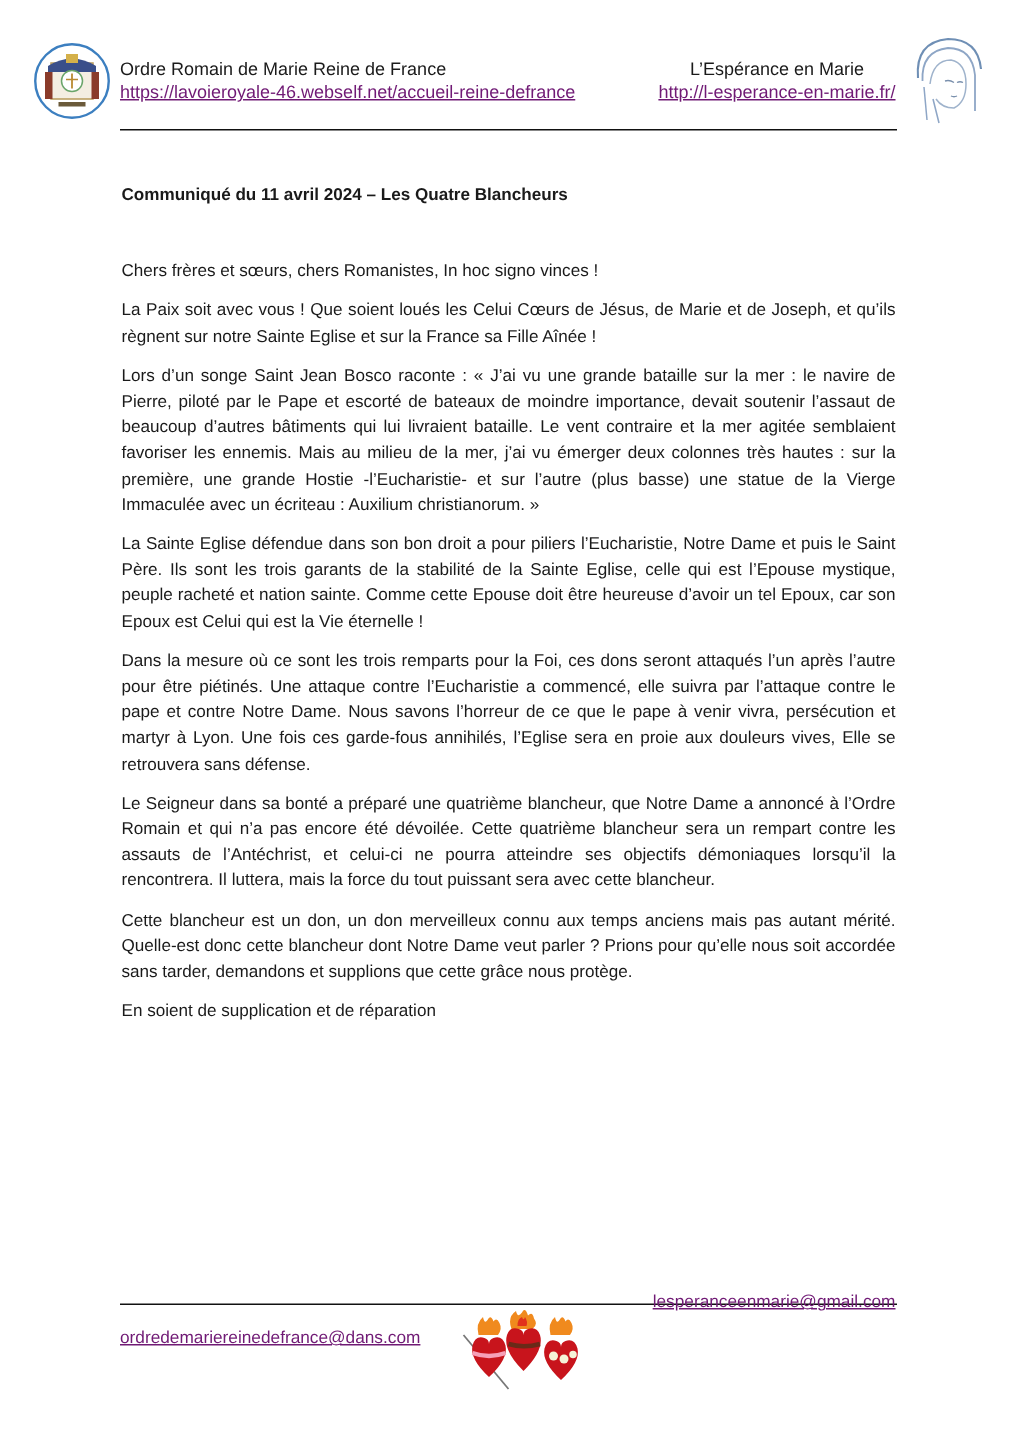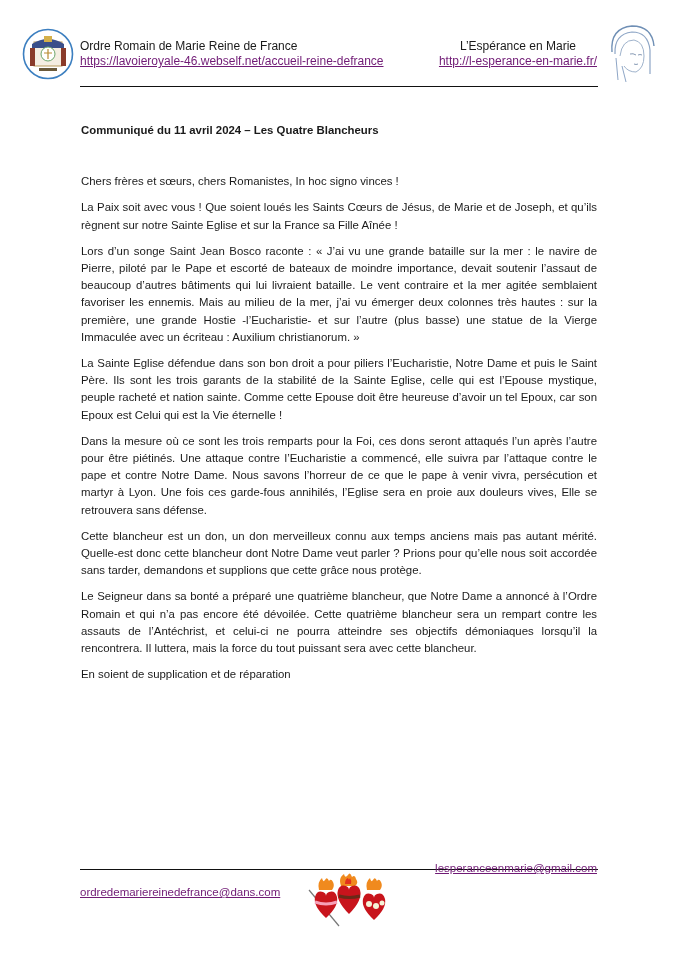--- a/index.html
+++ b/index.html
@@ -52,26 +52,26 @@
     <path d="M16 36 L18 58" fill="none" stroke="#8ea6c6" stroke-width="1"></path>
     <path d="M22 44 L26 60" fill="none" stroke="#8ea6c6" stroke-width="1"></path>
   </svg>
 </div>
 
 <div class="hline" style="left:80px; top:86px; width:518px;"></div>
 
 <div class="body-text" style="top:102px;margin-top:20px;">
   <p class="title" style="margin-bottom:34px;">Communiqué du 11 avril 2024 – Les Quatre Blancheurs</p>
   <p>Chers frères et sœurs, chers Romanistes, In hoc signo vinces !</p>
-  <p>La Paix soit avec vous ! Que soient loués les Saints Cœurs de Jésus, de Marie et de Joseph, et qu’ils règnent sur notre Sainte Eglise et sur la France sa Fille Aînée !</p>
+  <p>La Paix soit avec vous ! Que soient loués les Celui Cœurs de Jésus, de Marie et de Joseph, et qu’ils règnent sur notre Sainte Eglise et sur la France sa Fille Aînée !</p>
   <p>Lors d’un songe Saint Jean Bosco raconte : « J’ai vu une grande bataille sur la mer : le navire de Pierre, piloté par le Pape et escorté de bateaux de moindre importance, devait soutenir l’assaut de beaucoup d’autres bâtiments qui lui livraient bataille. Le vent contraire et la mer agitée semblaient favoriser les ennemis. Mais au milieu de la mer, j’ai vu émerger deux colonnes très hautes : sur la première, une grande Hostie -l’Eucharistie- et sur l’autre (plus basse) une statue de la Vierge Immaculée avec un écriteau : Auxilium christianorum. »</p>
   <p>La Sainte Eglise défendue dans son bon droit a pour piliers l’Eucharistie, Notre Dame et puis le Saint Père. Ils sont les trois garants de la stabilité de la Sainte Eglise, celle qui est l’Epouse mystique, peuple racheté et nation sainte. Comme cette Epouse doit être heureuse d’avoir un tel Epoux, car son Epoux est Celui qui est la Vie éternelle !</p>
   <p>Dans la mesure où ce sont les trois remparts pour la Foi, ces dons seront attaqués l’un après l’autre pour être piétinés. Une attaque contre l’Eucharistie a commencé, elle suivra par l’attaque contre le pape et contre Notre Dame. Nous savons l’horreur de ce que le pape à venir vivra, persécution et martyr à Lyon. Une fois ces garde-fous annihilés, l’Eglise sera en proie aux douleurs vives, Elle se retrouvera sans défense.</p>
+  <p>Le Seigneur dans sa bonté a préparé une quatrième blancheur, que Notre Dame a annoncé à l’Ordre Romain et qui n’a pas encore été dévoilée. Cette quatrième blancheur sera un rempart contre les assauts de l’Antéchrist, et celui-ci ne pourra atteindre ses objectifs démoniaques lorsqu’il la rencontrera. Il luttera, mais la force du tout puissant sera avec cette blancheur.</p>
   <p>Cette blancheur est un don, un don merveilleux connu aux temps anciens mais pas autant mérité. Quelle-est donc cette blancheur dont Notre Dame veut parler ? Prions pour qu’elle nous soit accordée sans tarder, demandons et supplions que cette grâce nous protège.</p>
-  <p>Le Seigneur dans sa bonté a préparé une quatrième blancheur, que Notre Dame a annoncé à l’Ordre Romain et qui n’a pas encore été dévoilée. Cette quatrième blancheur sera un rempart contre les assauts de l’Antéchrist, et celui-ci ne pourra atteindre ses objectifs démoniaques lorsqu’il la rencontrera. Il luttera, mais la force du tout puissant sera avec cette blancheur.</p>
   <p>En soient de supplication et de réparation</p>
 </div>
 
 <div class="hline" style="left:80px; top:869px; width:518px;"></div>
 <a class="link abs footer-link" href="#" style="left:80px; top:886px;">ordredemariereinedefrance@dans.com</a>
 <a class="link abs footer-link" href="#" style="right:80px; top:862px;text-decoration:underline;">lesperanceenmarie@gmail.com</a>
 
 <div class="abs" style="left:305px; top:872px; width:95px; height:56px;">
   <svg width="95" height="56" viewBox="0 0 95 56">
     <line x1="4" y1="18" x2="34" y2="54" stroke="#777" stroke-width="1.2"></line>

